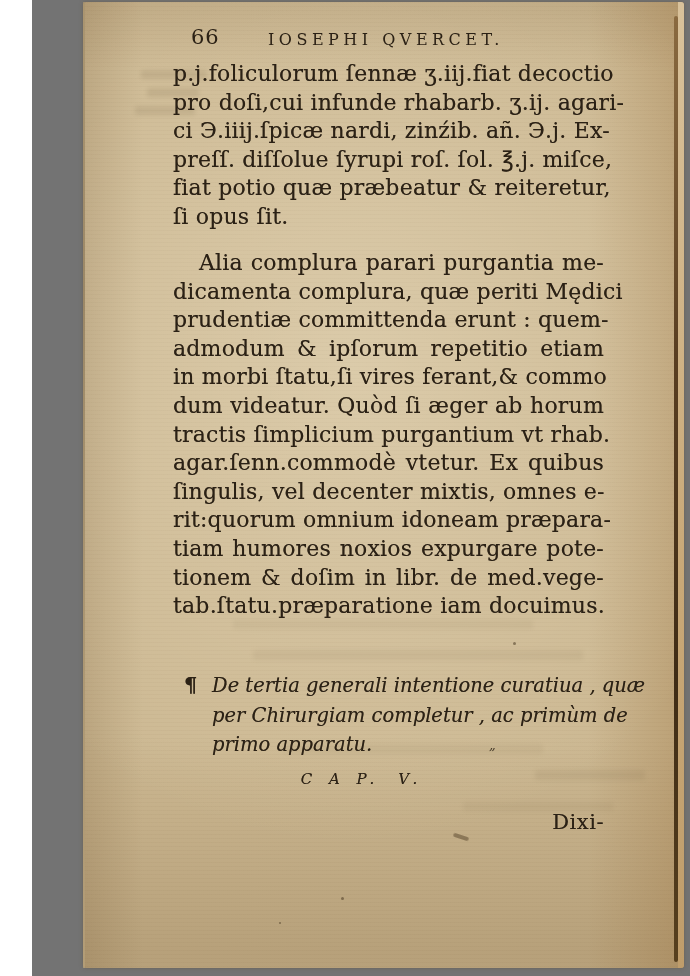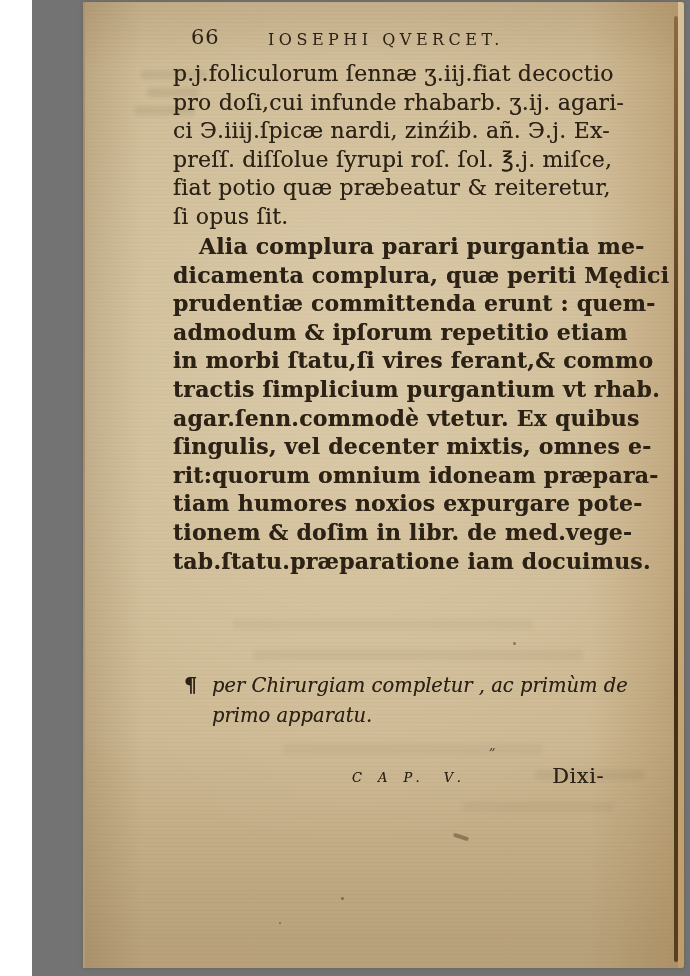--- a/index.html
+++ b/index.html
@@ -31,33 +31,33 @@
   .scratch{position:absolute;background:#56442b;opacity:.5;filter:blur(.5px);border-radius:2px;}
 
   
   .hdr-num{position:absolute;left:159px;top:25px;font-size:21px;letter-spacing:1px;}
   .hdr-title{position:absolute;left:236px;top:30px;font-size:16px;letter-spacing:4.5px;}
   .textblock{position:absolute;left:141px;width:431px;font-size:22px;line-height:28.6px;
              letter-spacing:.2px;text-shadow:0 0 .5px rgba(43,33,21,.55);}
   .para .tline{text-align:justify;text-align-last:justify;white-space:nowrap;}
   .para .tline:last-child{text-align-last:left;}
   .indent-first .tline:first-child{padding-left:26px;}
-  .para1{top:60px;} .para2{top:232px;font-weight:bold;}
+  .para1{top:60px;} .para2{top:249px;}
 
   .sect{position:absolute;left:152px;top:671px;width:436px;font-style:italic;
         font-size:19.5px;line-height:29.5px;text-shadow:0 0 .4px rgba(43,33,21,.5);}
   .sect .pilcrow{position:absolute;left:0;top:-1px;font-style:normal;font-weight:bold;font-size:21px;}
   .sect .sect-lines{margin-left:28px;}
   .sect .tline{text-align:justify;text-align-last:justify;white-space:nowrap;}
   .sect .tline:last-child{text-align-last:left;}
 
-  .cap{position:absolute;left:225px;top:770px;width:210px;text-align:right;font-style:italic;
-       font-size:13px;letter-spacing:6px;text-shadow:0 0 .4px rgba(43,33,21,.5);}
+  .cap{position:absolute;left:225px;top:770px;width:210px;text-align:center;font-style:italic;
+       font-size:15px;letter-spacing:6px;text-shadow:0 0 .4px rgba(43,33,21,.5);}
   .cap .cap-gap{display:inline-block;width:18px;}
-  .catchword{position:absolute;left:400px;top:764px;width:172px;text-align:right;
+  .catchword{position:absolute;left:400px;top:810px;width:172px;text-align:right;
              font-size:21px;letter-spacing:.5px;text-shadow:0 0 .5px rgba(43,33,21,.55);}
   .printer-mark{position:absolute;left:457px;top:737px;width:8px;height:7px;opacity:.8;
                 font-size:13px;font-style:italic;color:#2b2115;}
 </style>
 </head>
 <body>
 
 <div class="stage">
 
   <div class="page">
@@ -90,32 +90,34 @@
       <div class="tline">preſſ. diſſolue ſyrupi roſ. ſol. ℥.j. miſce,</div>
       <div class="tline">fiat potio quæ præbeatur &amp; reiteretur,</div>
       <div class="tline">ſi opus ſit.</div>
     </div>
   <div class="textblock para para2 indent-first">
       <div class="tline">Alia complura parari purgantia me-</div>
       <div class="tline">dicamenta complura, quæ periti Mędici</div>
       <div class="tline">prudentiæ committenda erunt : quem-</div>
       <div class="tline">admodum &amp; ipſorum repetitio etiam</div>
       <div class="tline">in morbi ſtatu,ſi vires ferant,&amp; commo</div>
+      <div class="tline">dum videatur. Quòd ſi æger ab horum</div>
       <div class="tline">tractis ſimplicium purgantium vt rhab.</div>
       <div class="tline">agar.ſenn.commodè vtetur. Ex quibus</div>
       <div class="tline">ſingulis, vel decenter mixtis, omnes e-</div>
       <div class="tline">rit:quorum omnium idoneam præpara-</div>
       <div class="tline">tiam humores noxios expurgare pote-</div>
       <div class="tline">tionem &amp; doſim in libr. de med.vege-</div>
       <div class="tline">tab.ſtatu.præparatione iam docuimus.</div>
     </div>
 
   <div class="sect">
     <span class="pilcrow">¶</span>
     <div class="sect-lines">
+        <div class="tline">De tertia generali intentione curatiua , quæ</div>
         <div class="tline">per Chirurgiam completur , ac primùm de</div>
         <div class="tline">primo apparatu.</div>
       </div>
   </div>
   <div class="printer-mark">„</div>
 
   <div class="cap">
     <span>C A P.</span><span class="cap-gap"></span><span>V.</span>
   </div>
 

